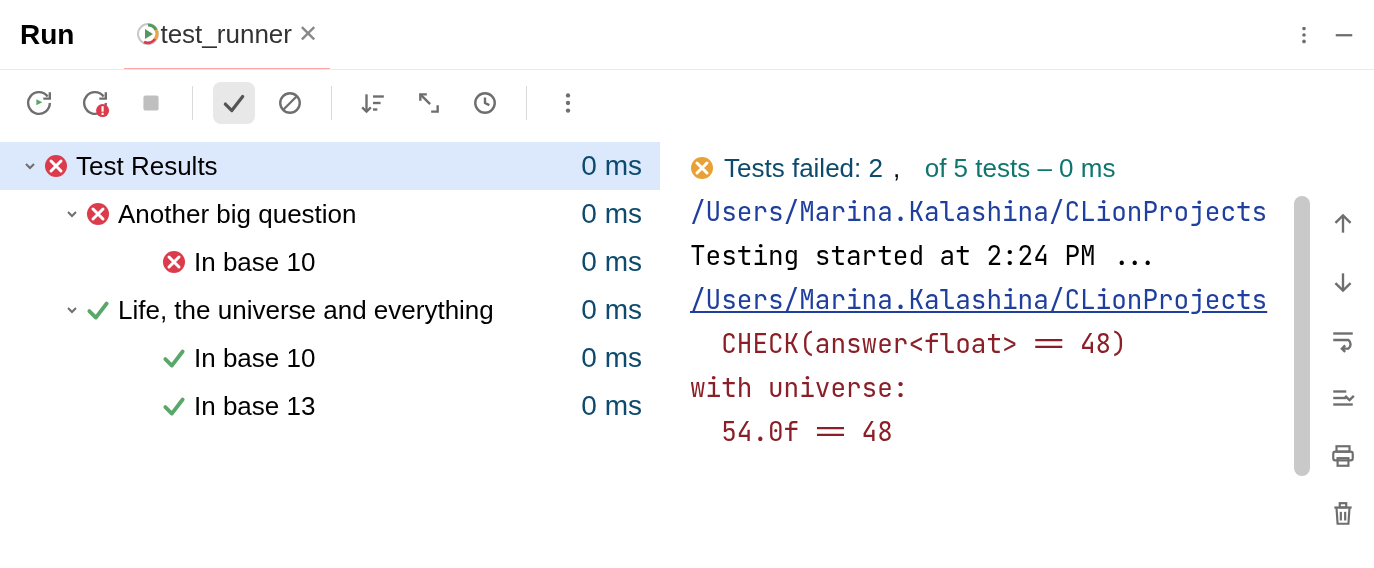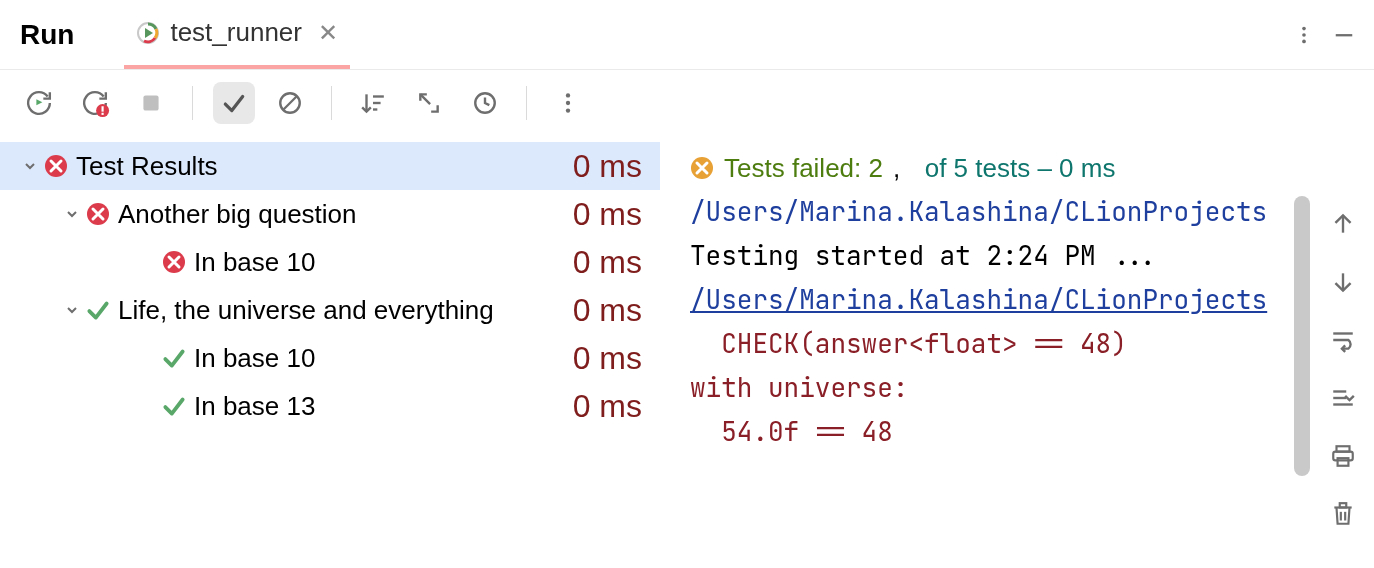--- a/index.html
+++ b/index.html
@@ -2,21 +2,21 @@
 <html><head>
 <meta charset="utf-8">
 <style>
   * { box-sizing: border-box; margin: 0; padding: 0; }
   html, body { width: 1374px; height: 568px; font-family: -apple-system, "Segoe UI", Arial, sans-serif; background: #fff; color: #000; overflow: hidden; }
   .root { display: flex; flex-direction: column; height: 100%; }
 
   
   .header { display: flex; align-items: center; height: 70px; border-bottom: 1px solid #eaeaea; padding: 0 10px 0 20px; }
   .title { font-size: 28px; font-weight: 600; margin-right: 50px; }
-  .tab { display: flex; align-items: center; height: 100%; gap: 10px; padding: 0 12px; border-bottom: 4px solid #fca5a5; font-size: 26px; color: #333; }
+  .tab { display: flex; align-items: center; height: 100%; padding: 0 12px; border-bottom: 1px solid #fca5a5; font-size: 26px; color: #333; }
   .tab-icon { width: 24px; height: 24px; }
   .tab-close { margin-left: 6px; color: #888; font-size: 24px; line-height: 1; }
   .header-spacer { flex: 1; }
   .header-btn { width: 40px; height: 40px; display: flex; align-items: center; justify-content: center; color: #6e6e6e; border-radius: 6px; }
   .header-btn svg { width: 22px; height: 22px; }
 
   
   .toolbar { display: flex; align-items: center; height: 66px; border-bottom: 1px solid #fff; padding: 0 18px; gap: 14px; }
   .tbtn { width: 42px; height: 42px; display: flex; align-items: center; justify-content: center; border-radius: 8px; color: #6e6e6e; }
   .tbtn.active { background: #e8e8e8; color: #444; }
@@ -27,33 +27,33 @@
   .body { flex: 1; display: grid; grid-template-columns: 660px 1fr 62px; min-height: 0; }
 
   
   .tree { overflow: auto; font-size: 26px; padding-top: 6px; }
   .trow { display: flex; align-items: center; height: 48px; padding-right: 18px; }
   .trow.sel { background: #dce9fc; }
   .trow .chev { width: 24px; display: flex; justify-content: center; color: #6e6e6e; }
   .trow .chev svg { width: 16px; height: 16px; }
   .trow .status { width: 28px; display: flex; justify-content: center; margin-right: 6px; }
   .trow .label { flex: 1; white-space: nowrap; overflow: hidden; text-overflow: ellipsis; }
-  .trow .dur { color: #7f1d1d; font-size: 32px; }
+  .trow .dur { color: #0c4a6e; font-size: 28px; }
   .trow.d0 { padding-left: 18px; }
   .trow.d1 { padding-left: 60px; justify-content: space-between; }
   .trow.d2 { padding-left: 136px; }
   .ic-fail { fill: #db3b4b; }
   .ic-pass { stroke: #59a869; }
 
   
   .console-wrap { display: flex; min-height: 0; }
   .console { flex: 1; padding: 10px 4px 10px 30px; font-size: 26px; overflow: auto; position: relative; }
   .summary { display: flex; align-items: center; gap: 10px; height: 44px; font-size: 26px; }
   .summary .warn { width: 24px; height: 24px; }
-  .summary .fail { color: #4d7c0f; text-align: right; }
+  .summary .fail { color: #0c4a6e; text-align: right; }
   .summary .rest { color: #0f766e; }
   .out { font-family: "JetBrains Mono", Menlo, Consolas, monospace; font-size: 26px; line-height: 44px; white-space: pre; }
   .out .l-blue { color: #1f3f9e; }
   .out .l-link { color: #1f3f9e; text-decoration: underline; }
   .out .l-err { color: #8a1f27; }
   .scroll-track { position: absolute; top: 60px; right: 2px; width: 16px; height: 280px; background: #c9c9c9; border-radius: 8px; }
 
   
   .gutter { display: flex; flex-direction: column; align-items: center; gap: 22px; padding-top: 70px; border-left: 0; }
   .gbtn { width: 36px; height: 36px; display: flex; align-items: center; justify-content: center; color: #6e6e6e; }

